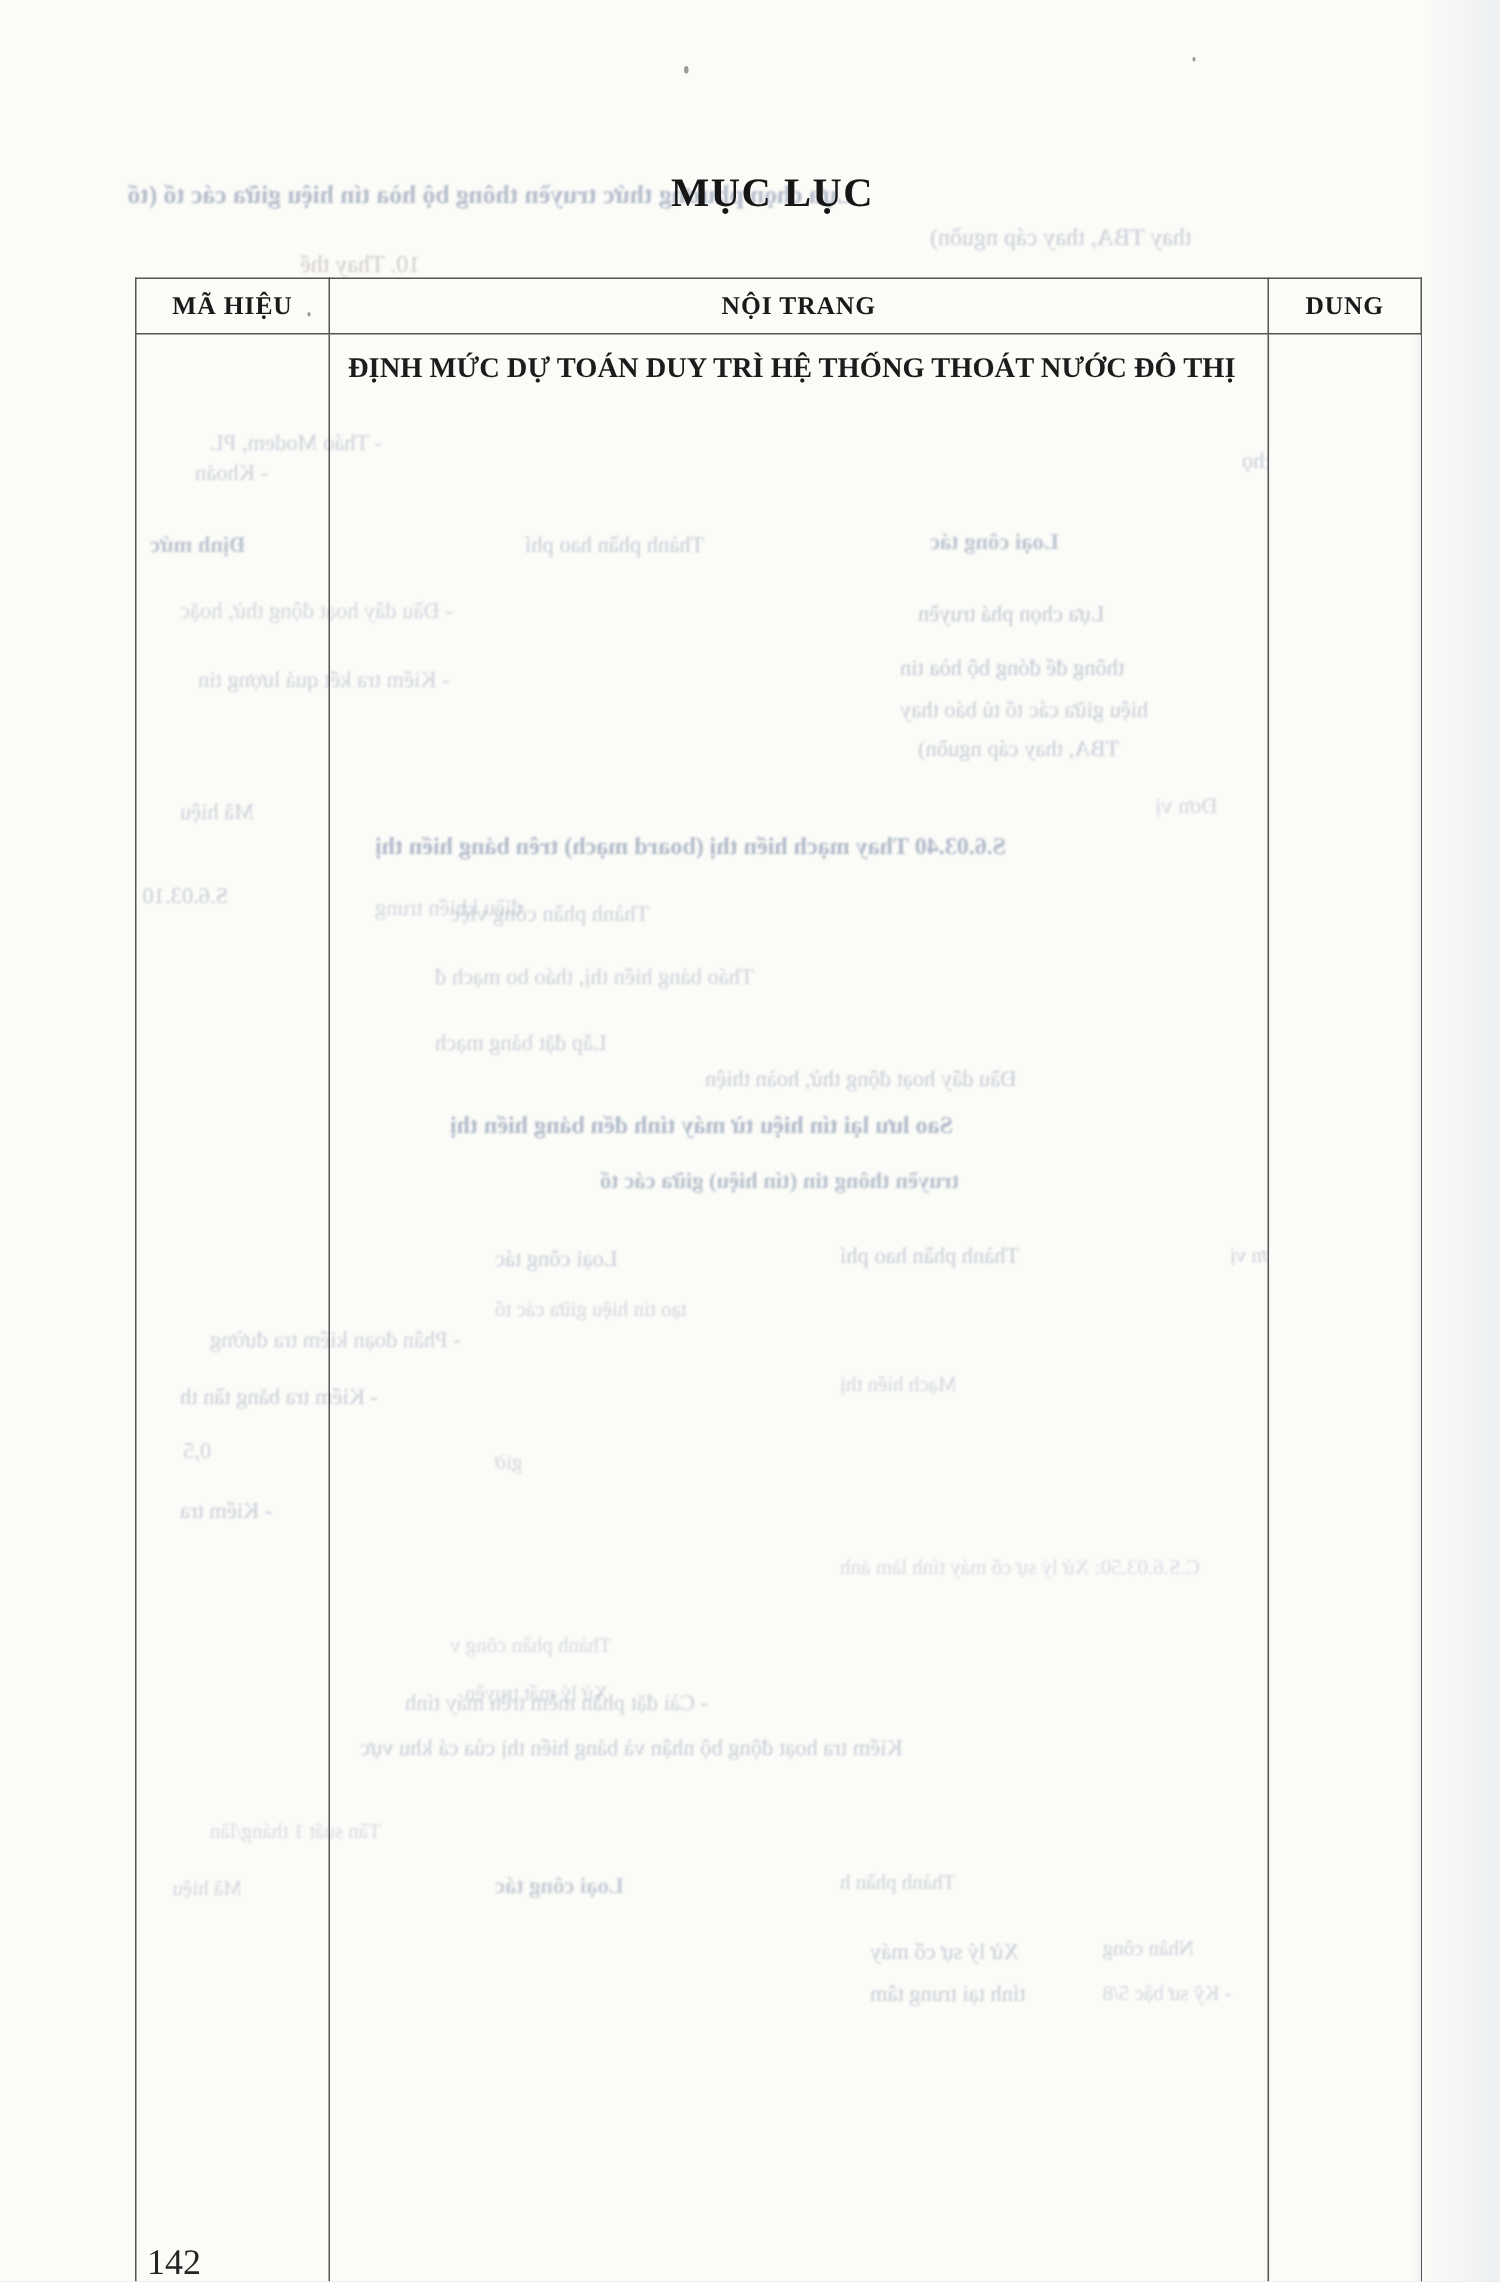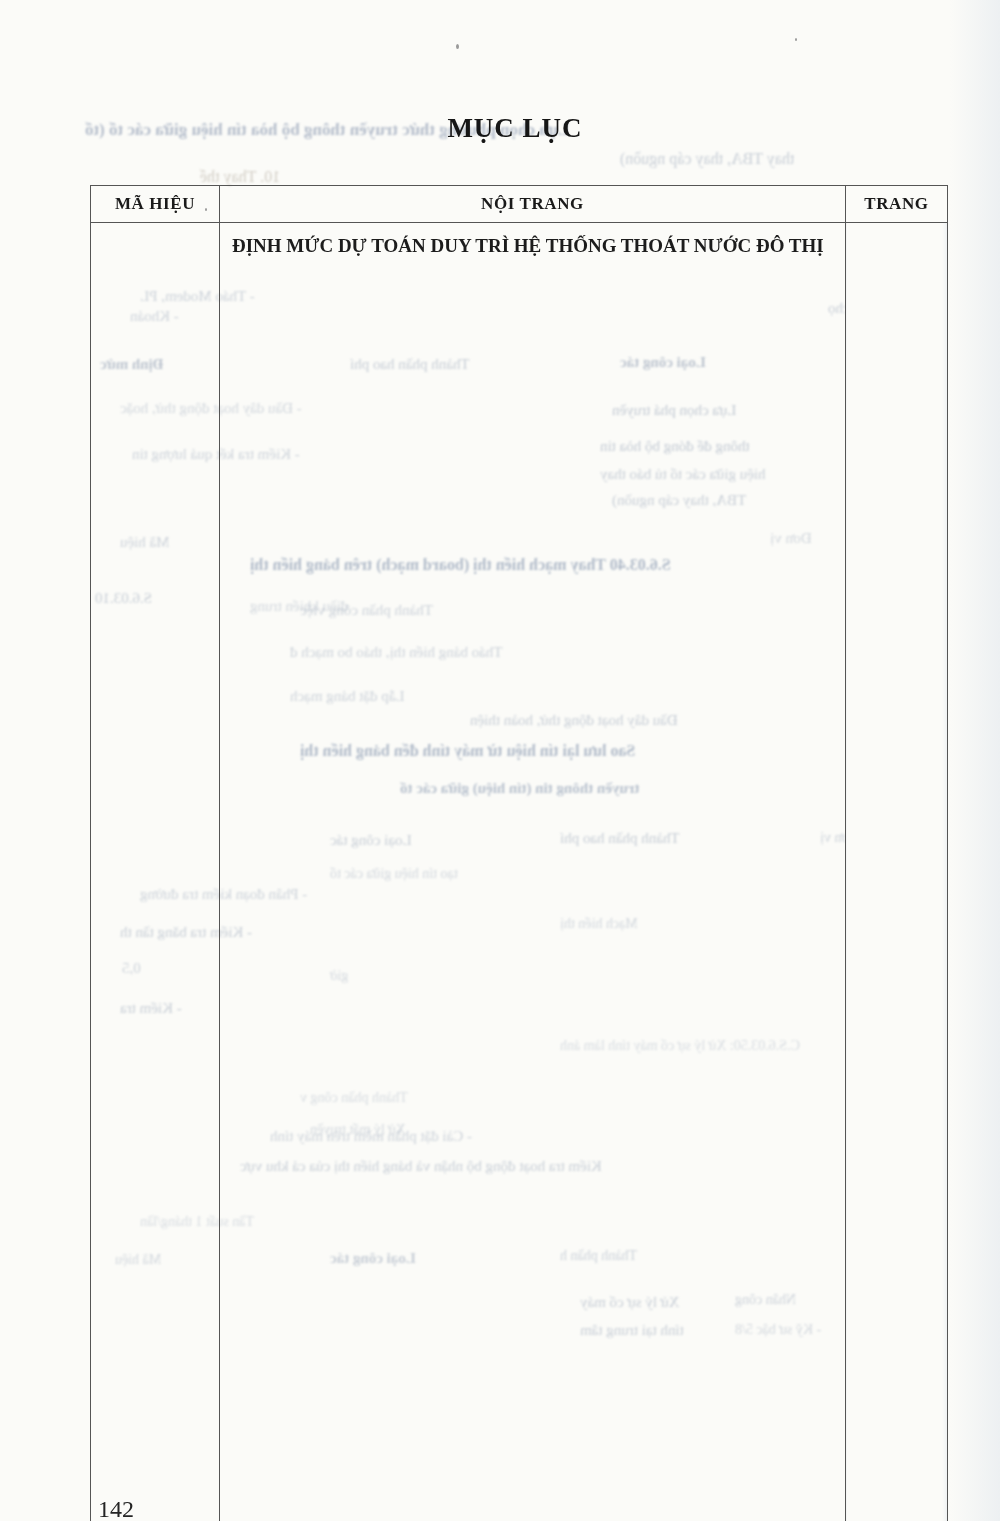--- a/index.html
+++ b/index.html
@@ -105,21 +105,21 @@
   <table class="toc">
     <colgroup>
       <col class="c-code">
         <col class="c-content">
         <col class="c-page">
     </colgroup>
     <thead>
       <tr>
         <th>MÃ HIỆU</th>
         <th>NỘI TRANG</th>
-        <th>TRANG</th>
+        <th>DUNG</th>
       </tr>
     </thead>
     <tbody id="toc-body">
         <tr class="section">
           <td class="code"></td>
           <td class="content">ĐỊNH MỨC DỰ TOÁN DUY TRÌ HỆ THỐNG THOÁT NƯỚC ĐÔ THỊ</td>
           <td class="page"></td>
         </tr>
       </tbody>
   </table>

